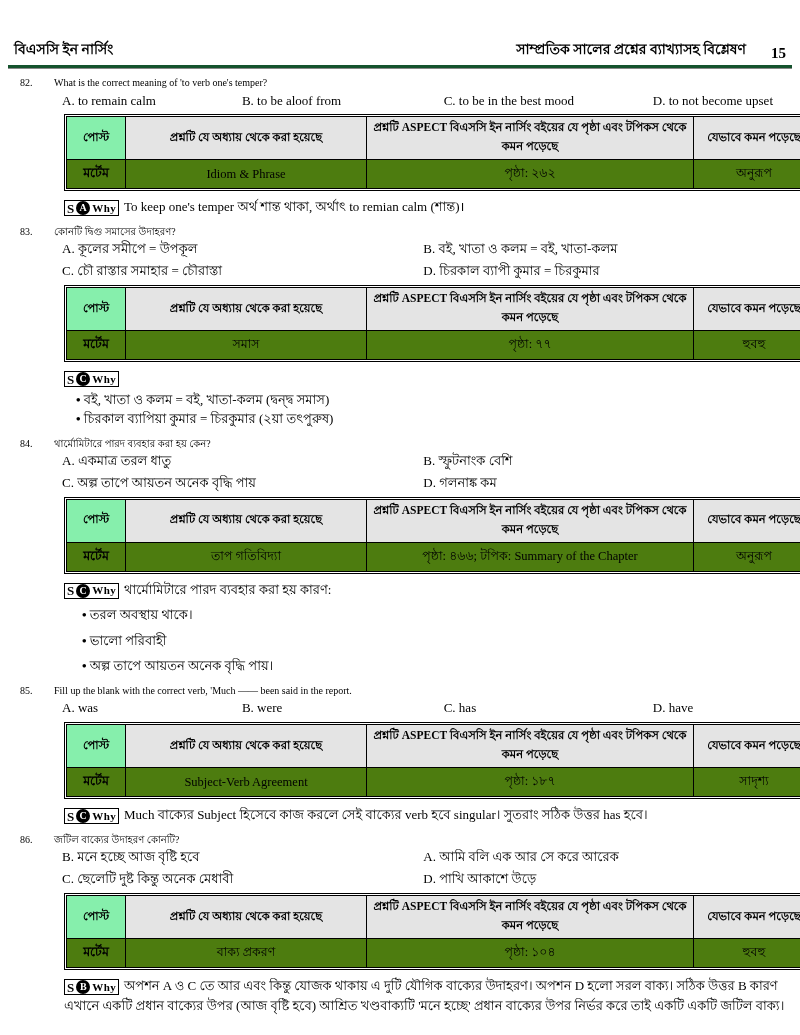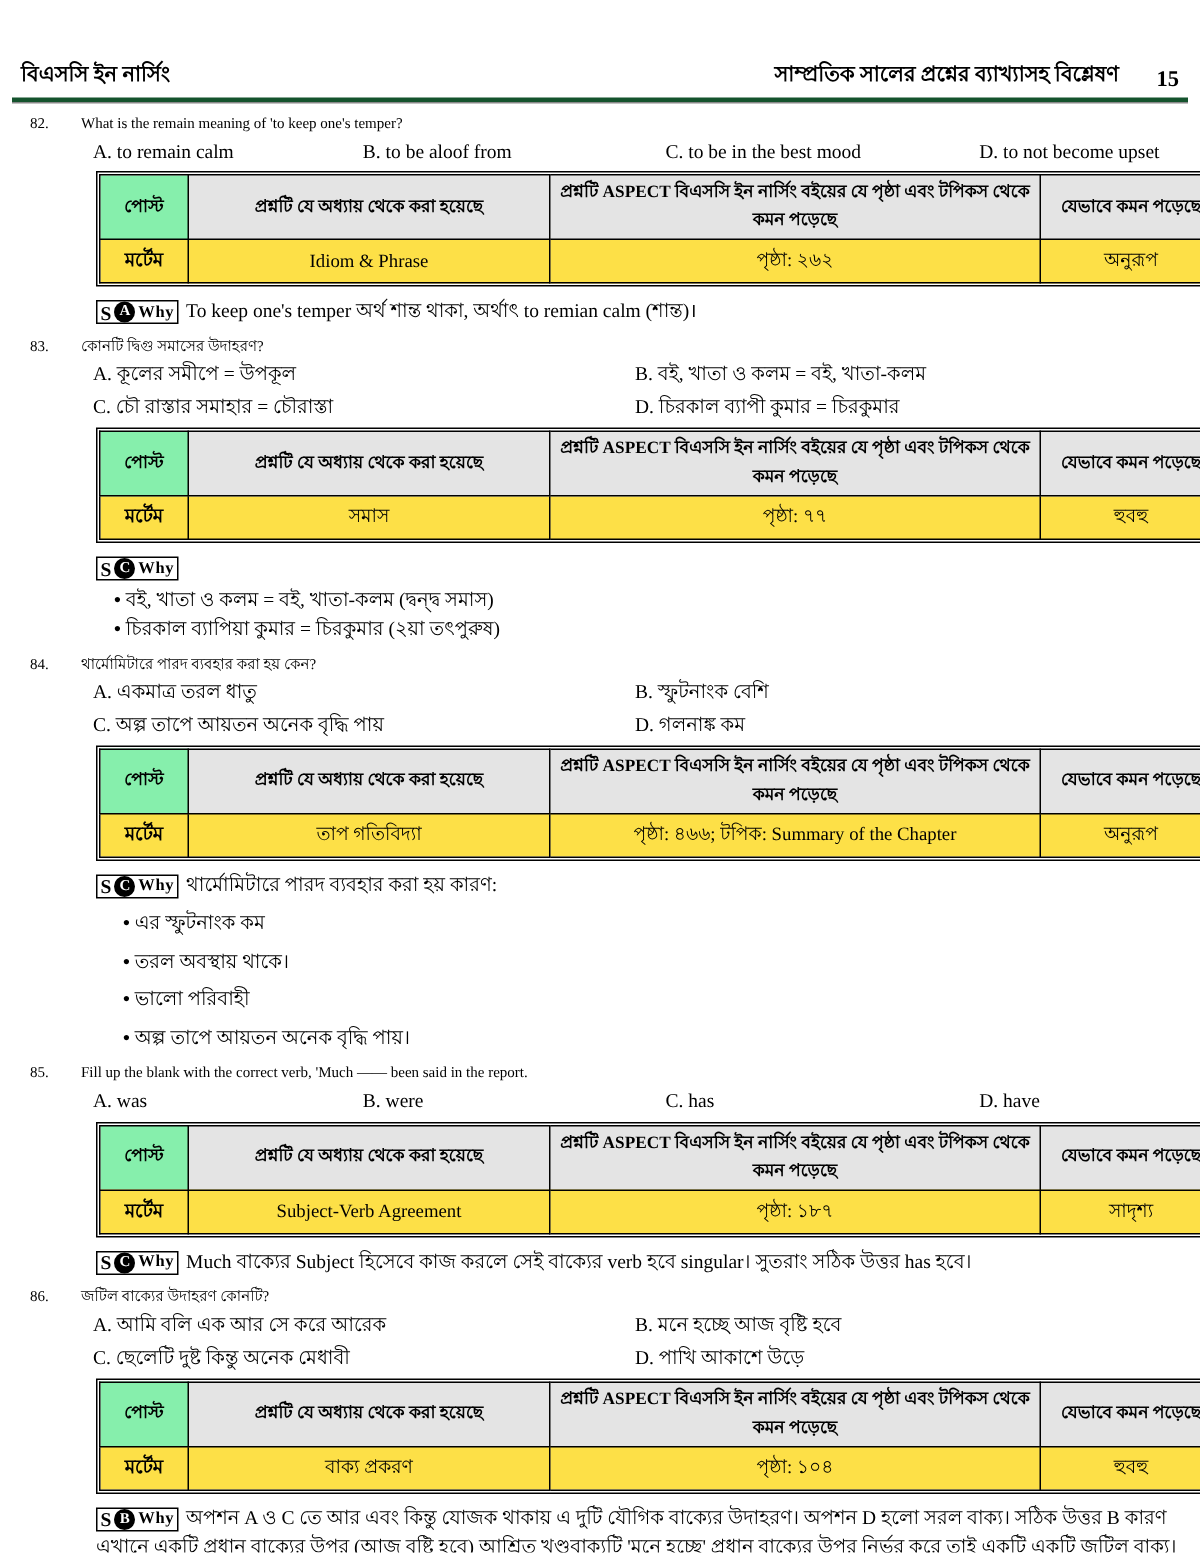--- a/index.html
+++ b/index.html
@@ -25,21 +25,21 @@
   .opts-grid{grid-template-columns:49.5% 50.5%;}
 
   
   .tblwrap{border:1px solid #000;padding:1px;margin:5px 0 0 56px;width:736px;background:#fff;}
   table.pm{border-collapse:collapse;width:100%;border:1px solid #000;table-layout:fixed;}
   table.pm td{border:1px solid #000;text-align:center;vertical-align:middle;padding:2px 2px;}
   .c1{width:54px;font-weight:bold;font-size:13px;}
   .c2{width:236px;} .c3{width:322px;} .c4{width:116px;}
   tr.h td{background:#e4e4e4;font-weight:bold;font-size:11.5px;height:22px;}
   tr.h td.c1{background:#86efac;}
-  tr.v td{font-size:12.5px;height:24px;background:#fde047;}
+  tr.v td{font-size:12.5px;height:24px;background:#4d7c0f;}
 
   
   .ans{margin:6px 0 0 56px;font-size:13px;line-height:1.5;}
   .badge{display:inline-flex;align-items:center;border:1px solid #000;
          padding:0 2px;gap:2px;background:#fff;vertical-align:middle;margin-right:5px;}
   .badge .s{font-weight:bold;font-size:13px;line-height:1;}
   .badge .circ{width:14px;height:14px;border-radius:50%;background:#000;color:#fff;
                font-size:10px;font-weight:bold;display:inline-flex;
                align-items:center;justify-content:center;line-height:1;}
   .badge .why{font-weight:bold;font-size:11px;letter-spacing:.4px;line-height:1;}
@@ -55,21 +55,21 @@
   <div class="hdr">
     <span class="hdr-left">বিএসসি ইন নার্সিং</span>
     <span class="hdr-center">সাম্প্রতিক সালের প্রশ্নের ব্যাখ্যাসহ বিশ্লেষণ</span>
     <span class="hdr-right">15</span>
   </div>
 
   <div id="questions">
   <div class="q">
     <div class="q-head">
       <span class="q-num">82.</span>
-      <span class="q-title">What is the remain meaning of 'to keep one's temper?</span>
+      <span class="q-title">What is the correct meaning of 'to verb one's temper?</span>
     </div>
     <div class="q-opts opts-row">
           <span class="opt">A. to remain calm</span>
           <span class="opt">B. to be aloof from</span>
           <span class="opt">C. to be in the best mood</span>
           <span class="opt">D. to not become upset</span>
         </div>
     <div class="tblwrap">
       <table class="pm">
         <tbody>
@@ -169,21 +169,20 @@
         </tbody>
       </table>
     </div>
     <div class="ans">
       <span class="badge">
         <span class="s">S</span>
         <span class="circ">C</span>
         <span class="why">Why</span>
       </span><span class="ans-inline">থার্মোমিটারে পারদ ব্যবহার করা হয় কারণ:</span>
       <div class="ans-bullets spaced">
-            <div class="bullet">এর স্ফুটনাংক কম</div>
             <div class="bullet">তরল অবস্থায় থাকে।</div>
             <div class="bullet">ভালো পরিবাহী</div>
             <div class="bullet">অল্প তাপে আয়তন অনেক বৃদ্ধি পায়।</div>
           </div>
     </div>
   </div>
 
   <div class="q">
     <div class="q-head">
       <span class="q-num">85.</span>
@@ -222,22 +221,22 @@
       <div class="ans-bullets"></div>
     </div>
   </div>
 
   <div class="q">
     <div class="q-head">
       <span class="q-num">86.</span>
       <span class="q-title">জটিল বাক্যের উদাহরণ কোনটি?</span>
     </div>
     <div class="q-opts opts-grid">
+          <span class="opt">B. মনে হচ্ছে আজ বৃষ্টি হবে</span>
           <span class="opt">A. আমি বলি এক আর সে করে আরেক</span>
-          <span class="opt">B. মনে হচ্ছে আজ বৃষ্টি হবে</span>
           <span class="opt">C. ছেলেটি দুষ্ট কিন্তু অনেক মেধাবী</span>
           <span class="opt">D. পাখি আকাশে উড়ে</span>
         </div>
     <div class="tblwrap">
       <table class="pm">
         <tbody>
           <tr class="h">
             <td class="c1">পোস্ট</td>
             <td class="c2">প্রশ্নটি যে অধ্যায় থেকে করা হয়েছে</td>
             <td class="c3">প্রশ্নটি ASPECT বিএসসি ইন নার্সিং বইয়ের যে পৃষ্ঠা এবং টপিকস থেকে কমন পড়েছে</td>

